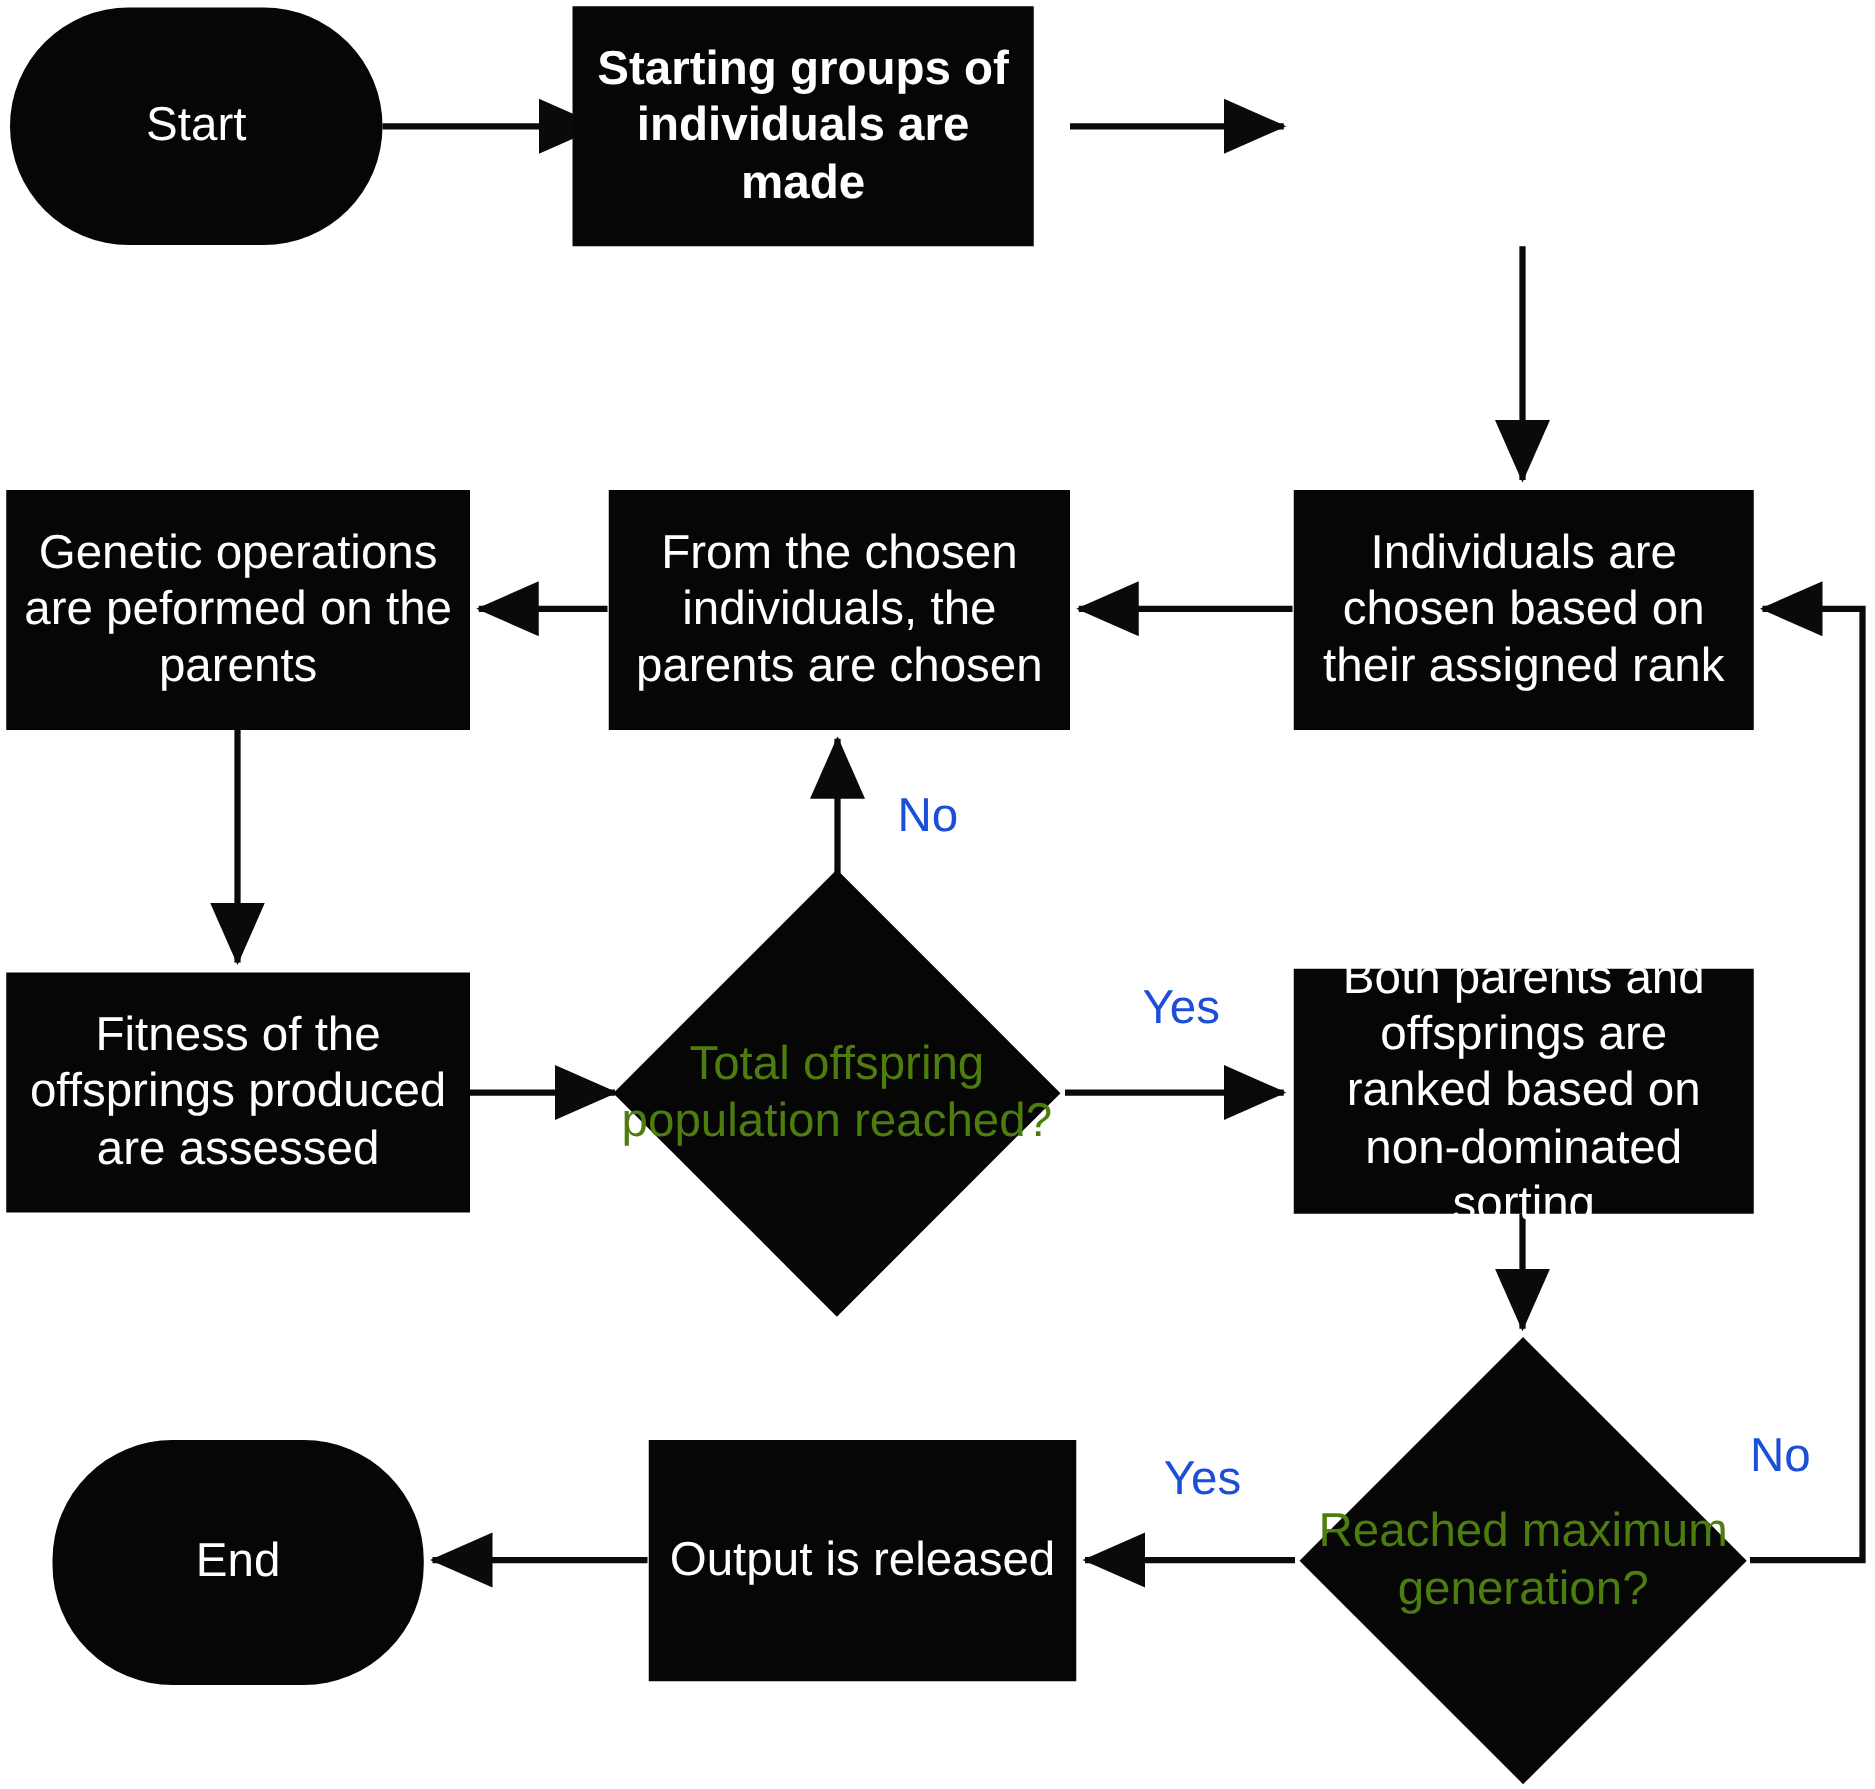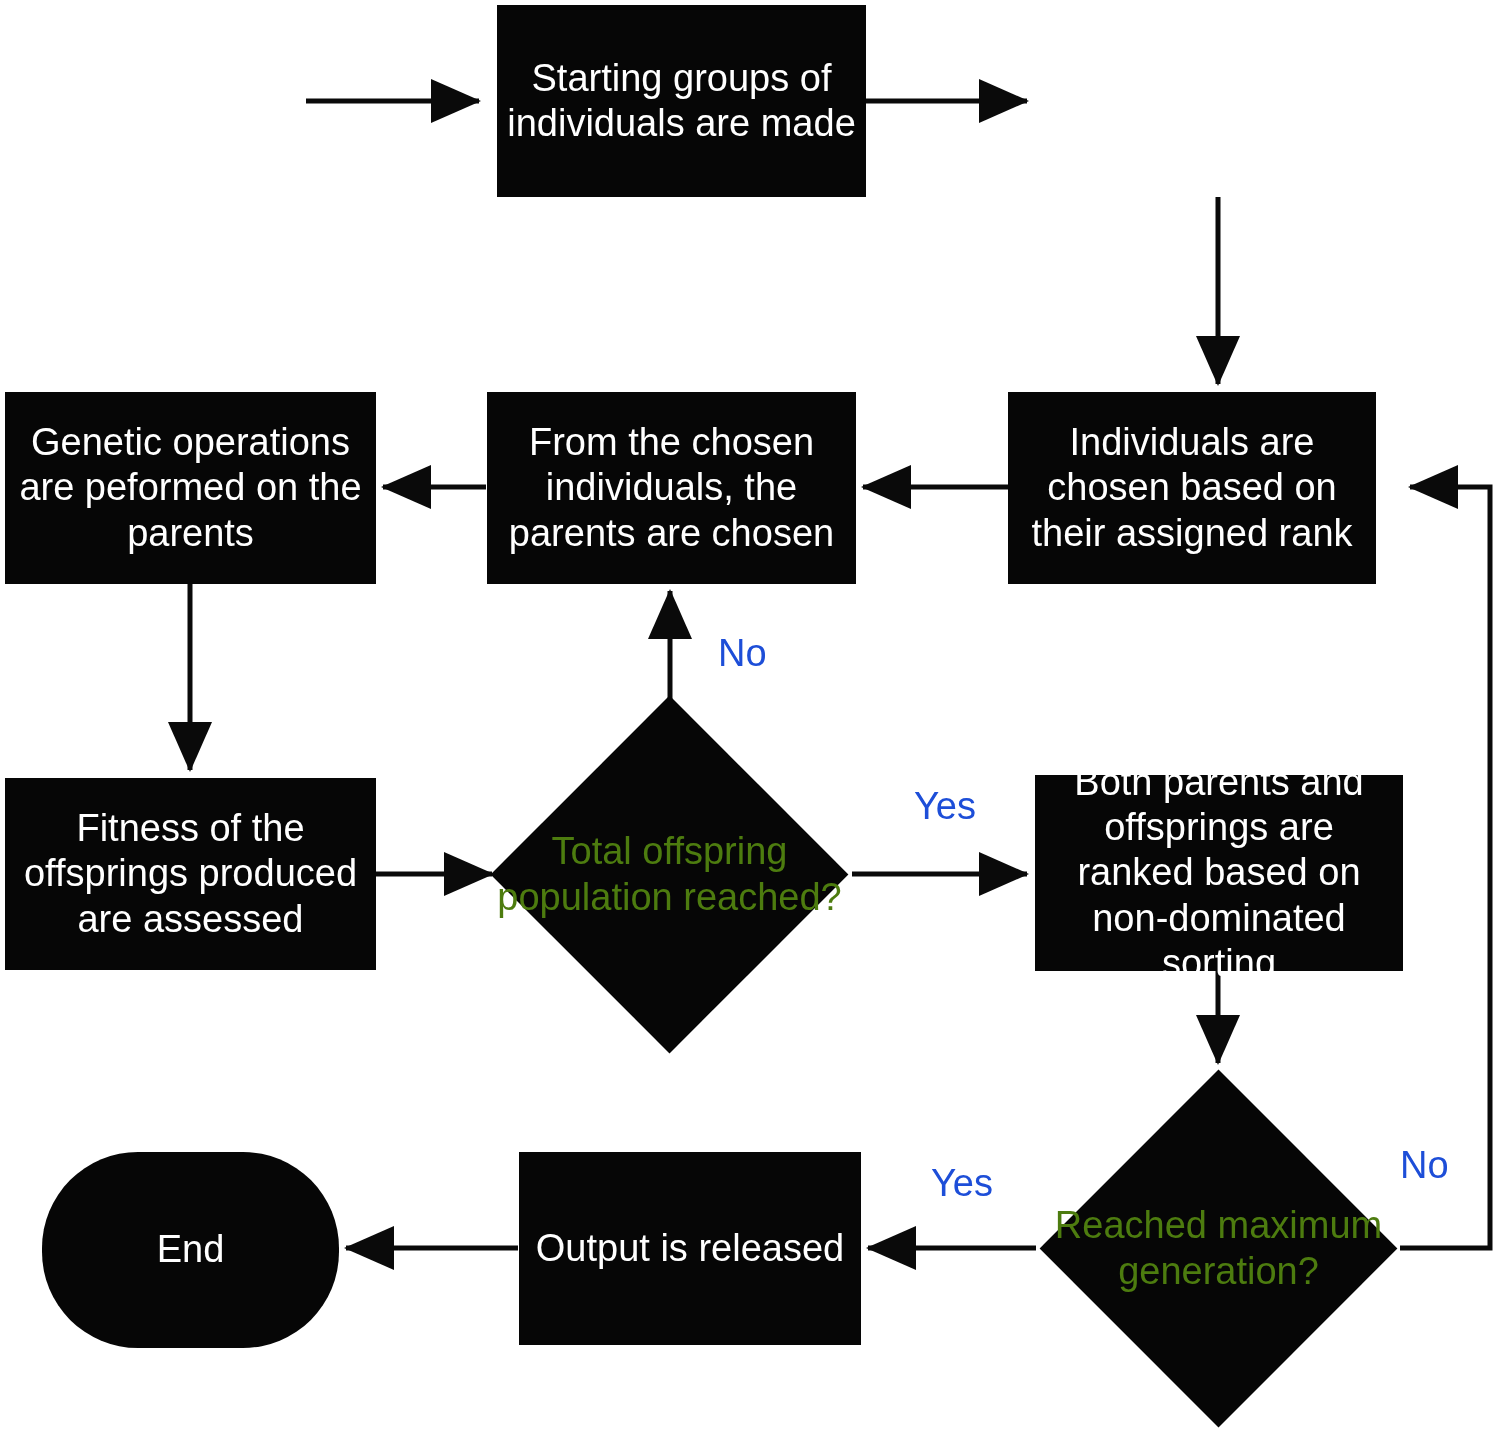--- a/index.html
+++ b/index.html
@@ -115,27 +115,30 @@
       <path d="M 1218 971 L 1218 1063"></path>
 
       <path d="M 1036 1248 L 868 1248"></path>
 
       <path d="M 518 1248 L 346 1248"></path>
 
       <path d="M 1400 1248 L 1490 1248 L 1490 487 L 1410 487"></path>
     </g>
   </svg>
 
+  <div class="node terminator" style="left:8px; top:6px; width:298px; height:190px;">
+    <span>Start</span>
+  </div>
 
-  <div class="node process" style="left:497px; top:5px; width:369px; height:192px;">
+  <div class="node process" style="left:458px; top:5px; width:369px; height:192px;font-weight:bold;">
     <span>Starting groups of individuals are made</span>
   </div>
 
 
-  <div class="node process" style="left:1008px; top:392px; width:368px; height:192px;">
+  <div class="node process" style="left:1035px; top:392px; width:368px; height:192px;">
     <span>Individuals are chosen based on their assigned rank</span>
   </div>
 
   <div class="node process" style="left:487px; top:392px; width:369px; height:192px;">
     <span>From the chosen individuals, the parents are chosen</span>
   </div>
 
   <div class="node process" style="left:5px; top:392px; width:371px; height:192px;">
     <span>Genetic operations are peformed on the parents</span>
   </div>

